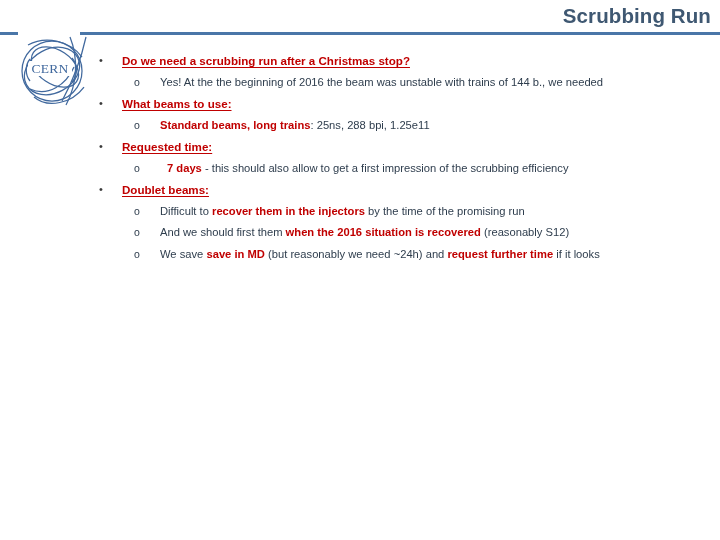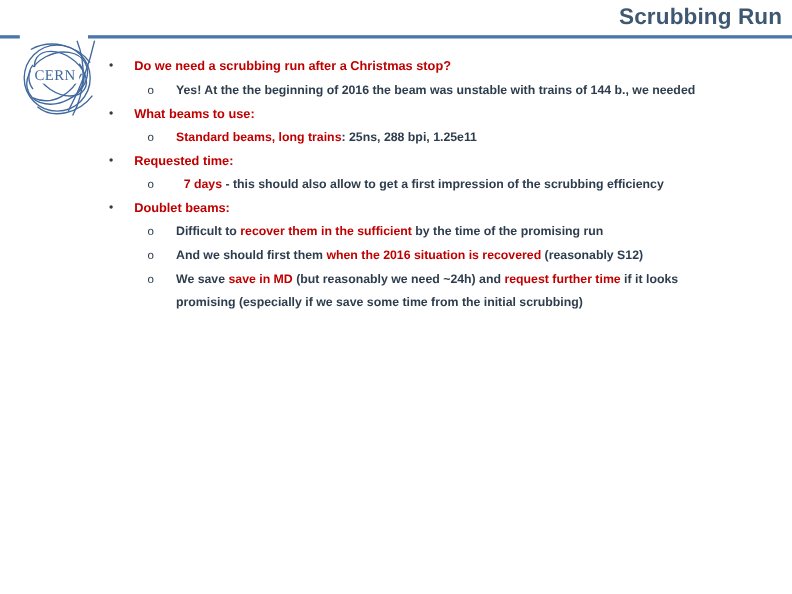--- a/index.html
+++ b/index.html
@@ -94,20 +94,21 @@
   .lvl1 .bullet {
     position: absolute;
     left: 99px;
     top: 0;
     color: #3a3a3a;
     font-size: 11px;
     font-weight: normal;
     line-height: 21.5px;
   }
   .lvl1 .hdg {
+    text-decoration: underline;
     text-underline-offset: 2px;
   }
 
   .lvl2 {
     position: relative;
     padding-left: 160px;
     font-size: 11.2px;
     color: #2e3d4d;
     line-height: 21.5px;
     white-space: nowrap;
@@ -115,21 +116,21 @@
   .lvl2 .obullet {
     position: absolute;
     left: 134px;
     top: 0;
     font-size: 10.5px;
     color: #2e3d4d;
     line-height: 21.5px;
   }
 
   .red   { color: #C00000; font-weight: bold; }
-  .navy  { color: #2e3d4d; font-weight: bold; }
+  .navy  { color: #2e3d4d; font-weight: normal; }
   .sp    { display: inline-block; width: 7px; }
 </style>
 </head>
 <body>
 
 <div class="slide">
 
   <div class="header">
     <div class="title">Scrubbing Run</div>
     <div class="header-rule"></div>
@@ -198,32 +199,29 @@
     </div>
 
     <div class="block">
       <div class="lvl1">
         <span class="bullet">•</span>
         <span class="hdg">Doublet beams:</span>
       </div>
 
       <div class="lvl2">
         <span class="obullet">o</span>
-        <span class="navy">Difficult to </span><span class="red">recover them in the sufficient</span><span class="navy"> by the time of the promising run</span>
+        <span class="navy">Difficult to </span><span class="red">recover them in the injectors</span><span class="navy"> by the time of the promising run</span>
       </div>
 
       <div class="lvl2">
         <span class="obullet">o</span>
         <span class="navy">And we should first them </span><span class="red">when the 2016 situation is recovered</span><span class="navy"> (reasonably S12)</span>
       </div>
 
       <div class="lvl2">
         <span class="obullet">o</span>
         <span class="navy">We save </span><span class="red">save in MD</span><span class="navy"> (but reasonably we need ~24h) and </span><span class="red">request further time</span><span class="navy"> if it looks</span>
       </div>
 
-      <div class="lvl2">
-        <span class="navy">promising (especially if we save some time from the initial scrubbing)</span>
-      </div>
     </div>
 
   </div>
 </div>
 
 </body></html>

